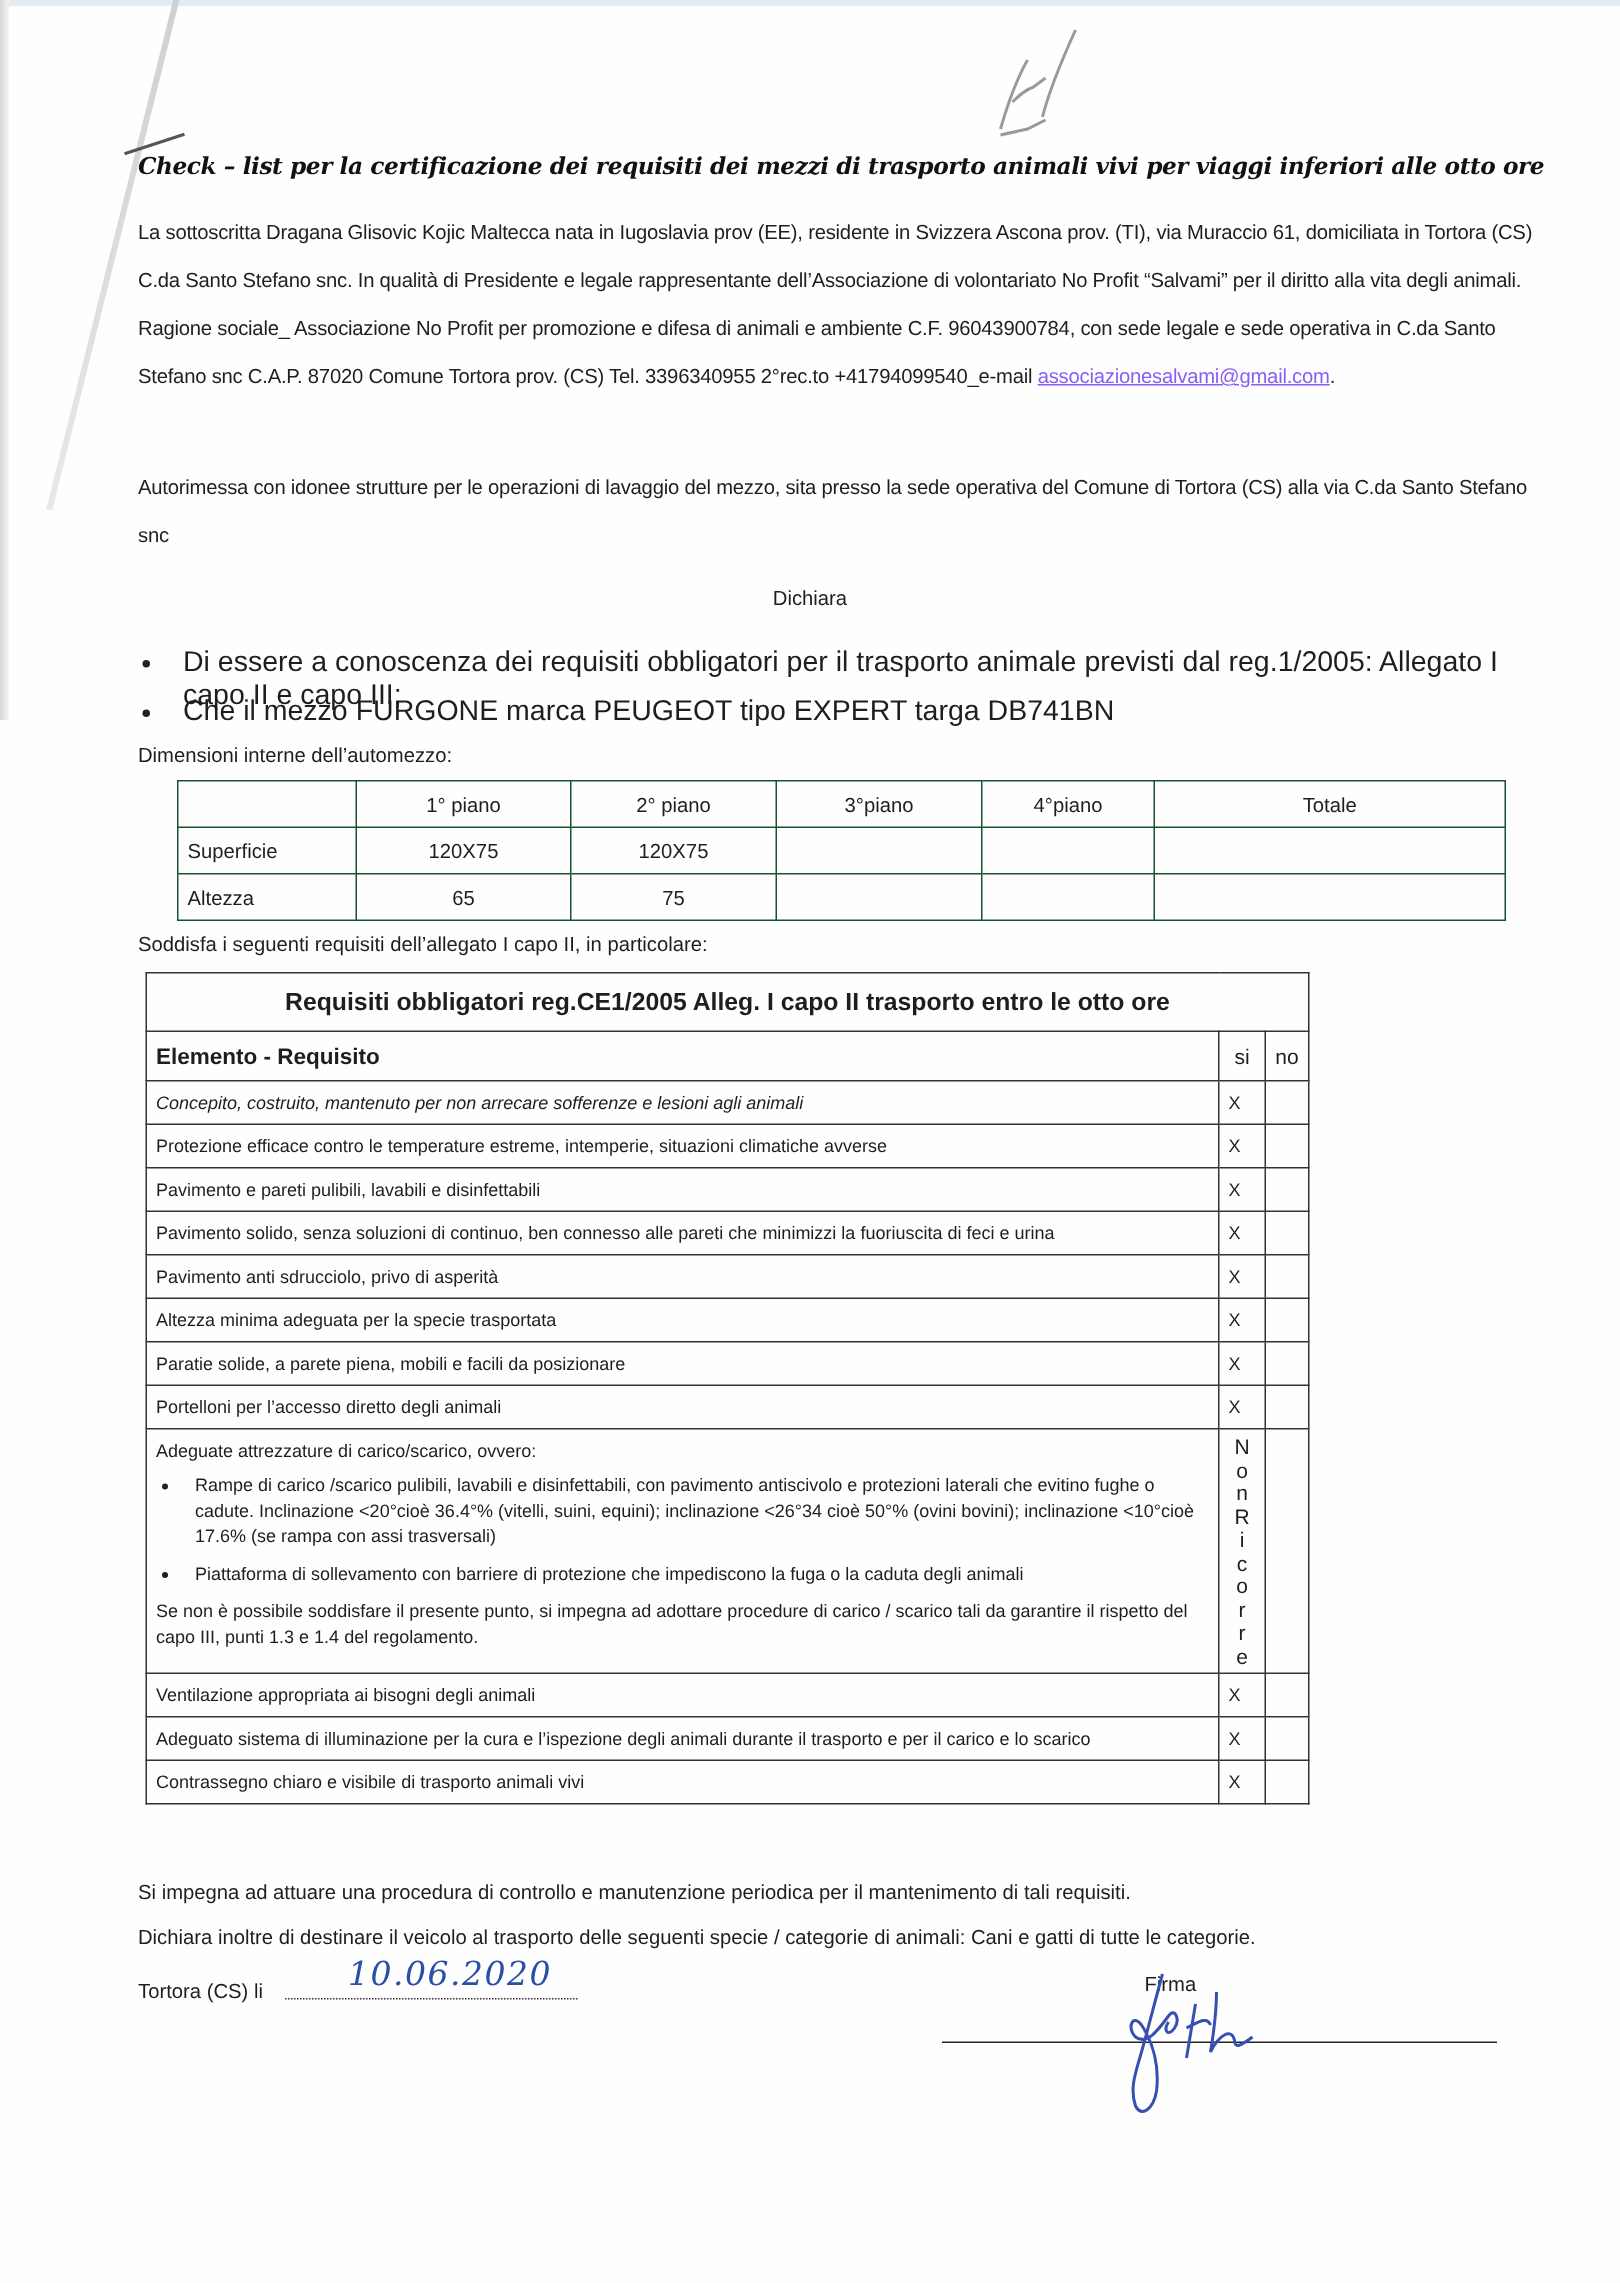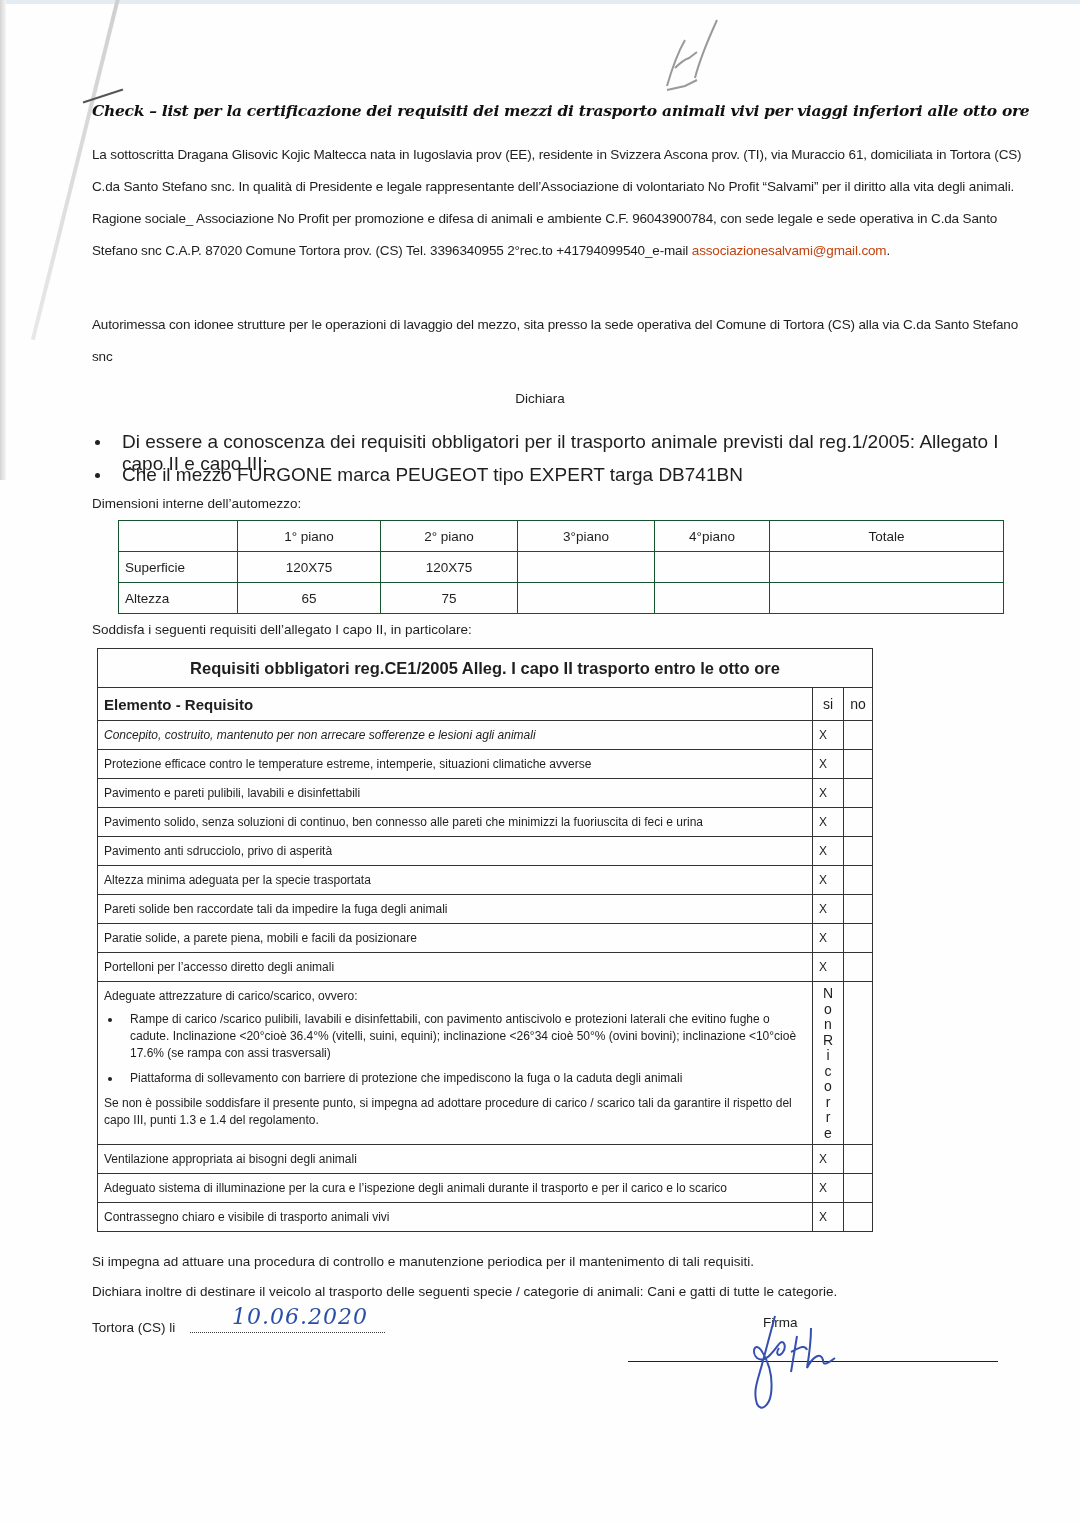--- a/index.html
+++ b/index.html
@@ -30,21 +30,21 @@
       font-size: 15.5px; letter-spacing: -0.3px; color: #111; white-space: nowrap;
     }
     .title-stroke {
       position: absolute; left: 82px; top: 95px; width: 42px; height: 2px;
       background: #555; transform: rotate(-18deg);
     }
     .para {
       position: absolute; left: 92px; width: 930px;
       font-size: 13.5px; line-height: 32px; letter-spacing: -0.15px;
     }
-    .para a { color: #c2410c; }
+    .para a { color: #8b5cf6; text-decoration: underline; }
     .center-heading {
       position: absolute; left: 0; width: 1080px; text-align: center;
       font-size: 13.5px; font-weight: normal;
     }
     .bullets { position: absolute; left: 92px; top: 431px; width: 930px; font-size: 19px; }
     .bullets .b { position: relative; padding-left: 30px; height: 33px; line-height: 22px; }
     .bullets .b::before {
       content: ""; position: absolute; left: 3px; top: 9px; width: 5px; height: 5px;
       background: #222; border-radius: 50%;
     }
@@ -181,25 +181,20 @@
     <td class="col-yn mark">X</td>
     <td class="col-yn"></td>
   </tr>
   <tr class="row">
     <td>Pavimento anti sdrucciolo, privo di asperità</td>
     <td class="col-yn mark">X</td>
     <td class="col-yn"></td>
   </tr>
   <tr class="row">
     <td>Altezza minima adeguata per la specie trasportata</td>
-    <td class="col-yn mark">X</td>
-    <td class="col-yn"></td>
-  </tr>
-  <tr class="row">
-    <td>Pareti solide ben raccordate tali da impedire la fuga degli animali</td>
     <td class="col-yn mark">X</td>
     <td class="col-yn"></td>
   </tr>
   <tr class="row">
     <td>Paratie solide, a parete piena, mobili e facili da posizionare</td>
     <td class="col-yn mark">X</td>
     <td class="col-yn"></td>
   </tr>
   <tr class="row">
     <td>Portelloni per l’accesso diretto degli animali</td>

